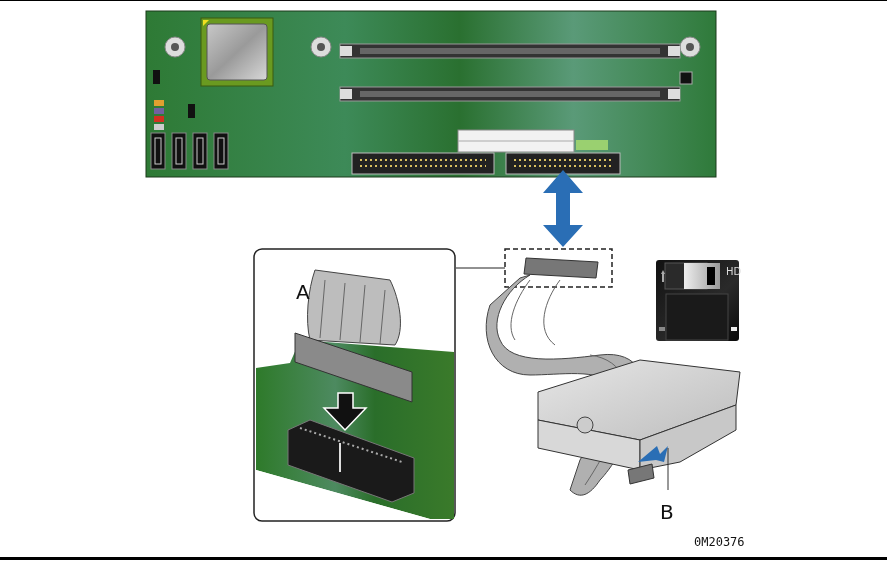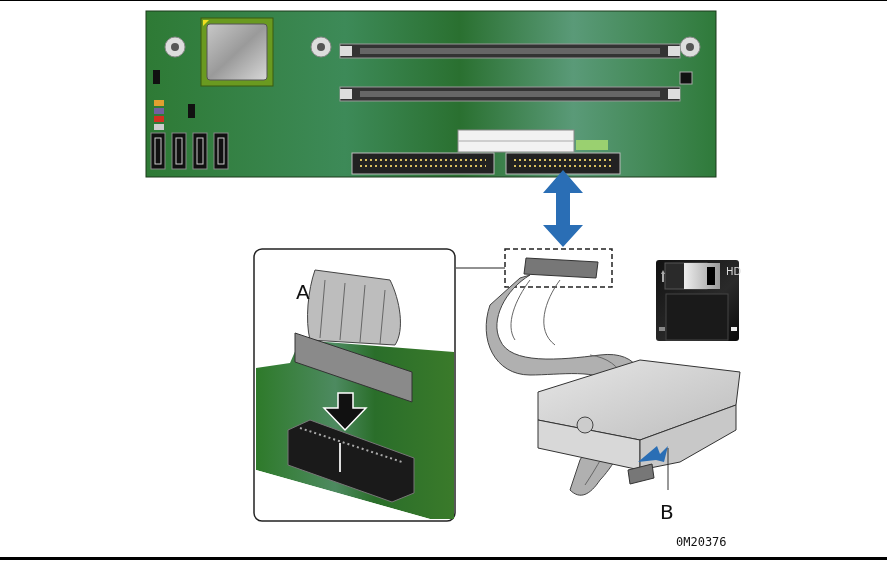--- a/index.html
+++ b/index.html
@@ -2,21 +2,21 @@
 <html><head>
 <meta charset="utf-8">
 <style>
   html, body { margin: 0; padding: 0; background: #ffffff; }
   body { width: 887px; height: 562px; position: relative; overflow: hidden; font-family: "DejaVu Sans", sans-serif; }
   .rule { position: absolute; left: 0; width: 887px; background: #000; }
   .rule.top { top: 0; height: 1px; }
   .rule.bottom { top: 557px; height: 3px; }
   svg { position: absolute; left: 0; top: 0; }
   .lbl { position: absolute; font-size: 20px; color: #111; font-family: "DejaVu Sans", sans-serif; }
-  .code { position: absolute; left: 676px; top: 535px; font-size: 12px; color: #111; font-family: "DejaVu Sans Mono", monospace; }
+  .code { position: absolute; left: 694px; top: 535px; font-size: 12px; color: #111; font-family: "DejaVu Sans Mono", monospace; }
 </style>
 </head>
 <body>
 
 <div class="rule top"></div>
 
 <svg width="887" height="562" viewBox="0 0 887 562">
   <defs>
     <linearGradient id="boardGrad" x1="0" y1="0" x2="1" y2="0">
       <stop offset="0" stop-color="#2e7a35"></stop>

